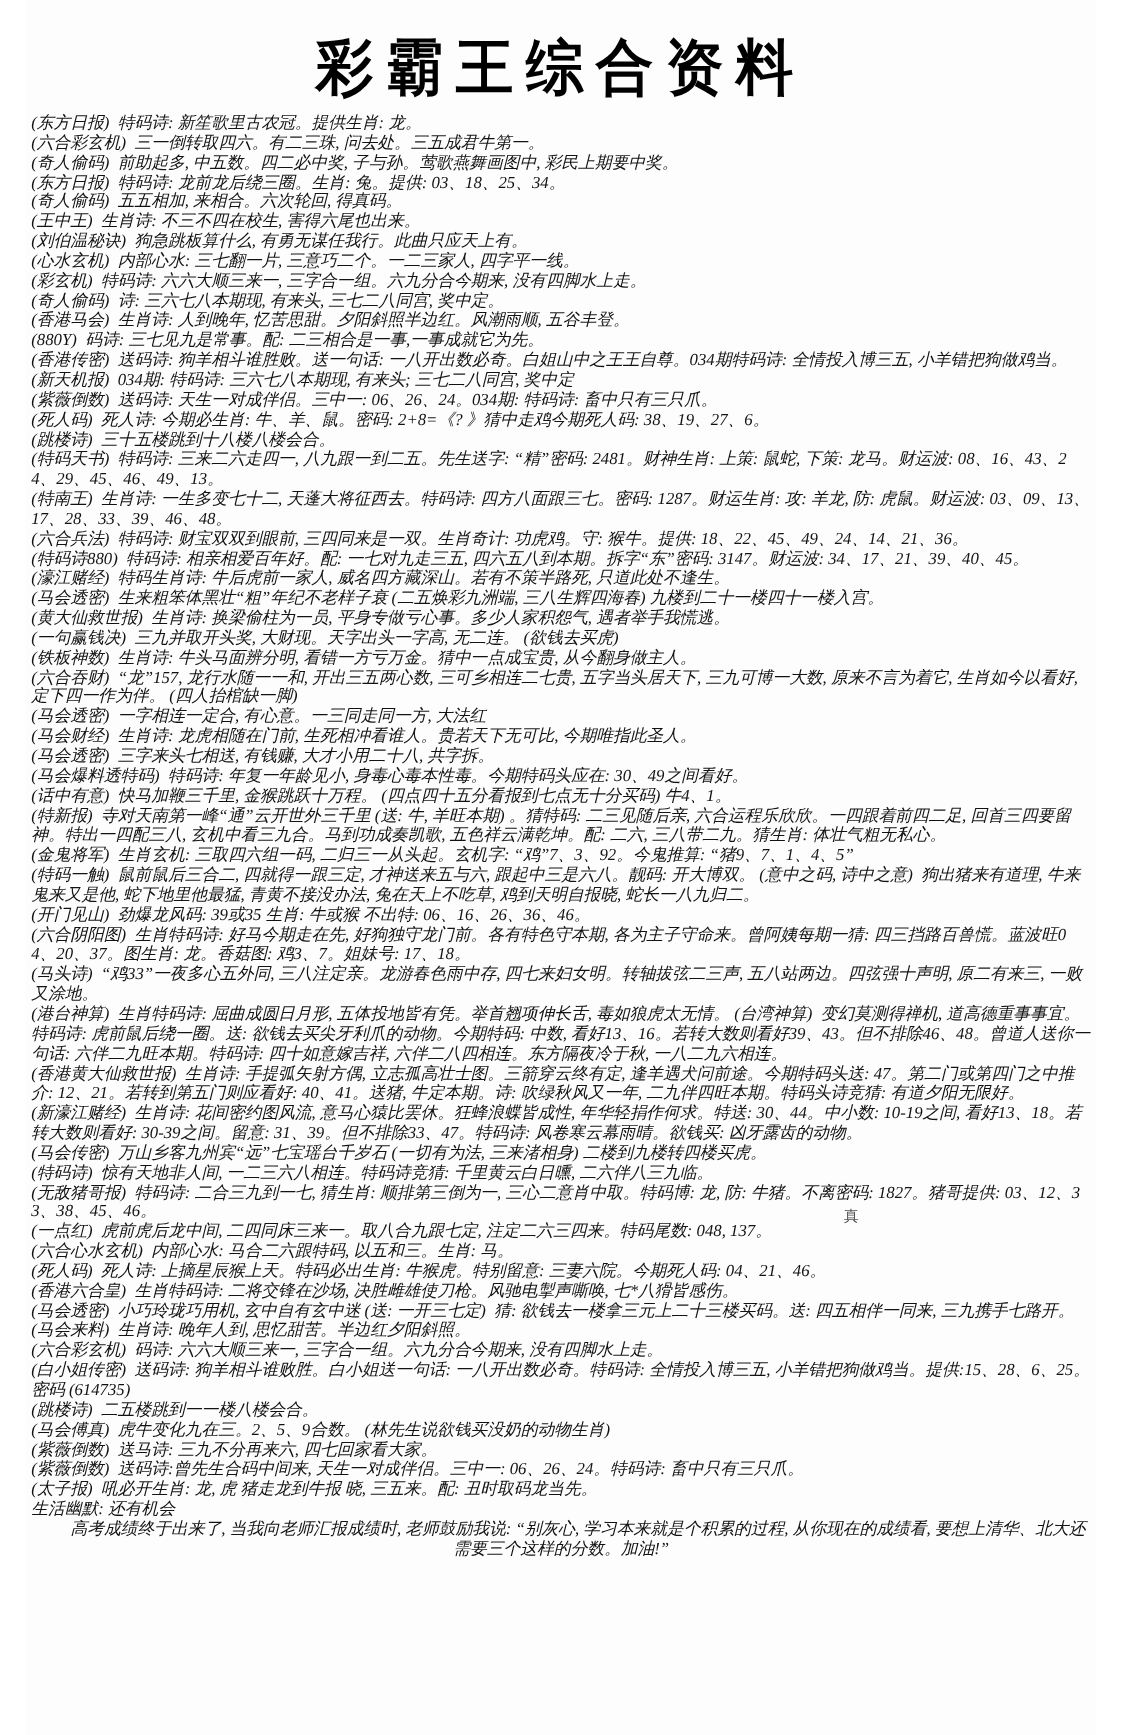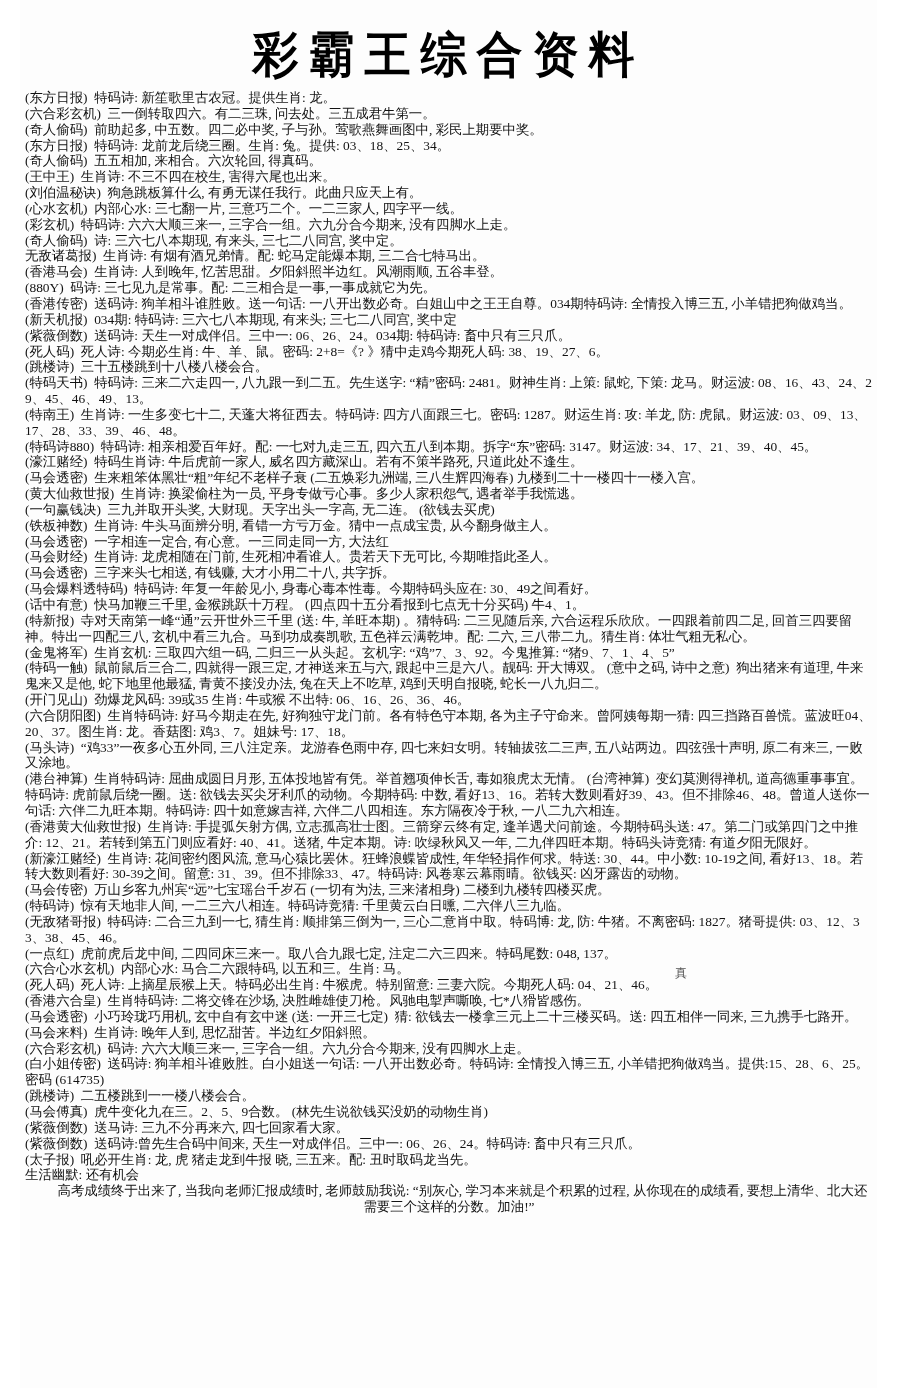--- a/index.html
+++ b/index.html
@@ -21,20 +21,21 @@
     font-size:46px;
     line-height:50px;
     font-weight:bold;
     letter-spacing:10px;
     color:#000;
     font-family:"Liberation Serif","DejaVu Serif",serif;
     transform:scaleY(1.05);
   }
   .content{
     padding:0 4px 0 5px;
+    font-style:italic;
   }
   .line{
     margin:0;
     white-space:pre-wrap;
     word-break:break-all;
     text-align:left;
   }
   .line.indent{ text-indent:2em;text-align:center; }
   .stray{
     position:absolute;
@@ -53,36 +54,37 @@
       <p class="line">(东方日报)  特码诗: 新笙歌里古农冠。提供生肖: 龙。</p>
       <p class="line">(六合彩玄机)  三一倒转取四六。有二三珠, 问去处。三五成君牛第一。</p>
       <p class="line">(奇人偷码)  前助起多, 中五数。四二必中奖, 子与孙。莺歌燕舞画图中, 彩民上期要中奖。</p>
       <p class="line">(东方日报)  特码诗: 龙前龙后绕三圈。生肖: 兔。提供: 03、18、25、34。</p>
       <p class="line">(奇人偷码)  五五相加, 来相合。六次轮回, 得真码。</p>
       <p class="line">(王中王)  生肖诗: 不三不四在校生, 害得六尾也出来。</p>
       <p class="line">(刘伯温秘诀)  狗急跳板算什么, 有勇无谋任我行。此曲只应天上有。</p>
       <p class="line">(心水玄机)  内部心水: 三七翻一片, 三意巧二个。一二三家人, 四字平一线。</p>
       <p class="line">(彩玄机)  特码诗: 六六大顺三来一, 三字合一组。六九分合今期来, 没有四脚水上走。</p>
       <p class="line">(奇人偷码)  诗: 三六七八本期现, 有来头, 三七二八同宫, 奖中定。</p>
-      <p class="line">无敌诸葛报)  生肖诗: 有烟有酒兄弟情。配: 蛇马定能爆本期, 三二合七特马出。</p>
       <p class="line">(香港马会)  生肖诗: 人到晚年, 忆苦思甜。夕阳斜照半边红。风潮雨顺, 五谷丰登。</p>
       <p class="line">(880Y)  码诗: 三七见九是常事。配: 二三相合是一事,一事成就它为先。</p>
       <p class="line">(香港传密)  送码诗: 狗羊相斗谁胜败。送一句话: 一八开出数必奇。白姐山中之王王自尊。034期特码诗: 全情投入博三五, 小羊错把狗做鸡当。</p>
       <p class="line">(新天机报)  034期: 特码诗: 三六七八本期现, 有来头; 三七二八同宫, 奖中定</p>
       <p class="line">(紫薇倒数)  送码诗: 天生一对成伴侣。三中一: 06、26、24。034期: 特码诗: 畜中只有三只爪。</p>
       <p class="line">(死人码)  死人诗: 今期必生肖: 牛、羊、鼠。密码: 2+8=《? 》猜中走鸡今期死人码: 38、19、27、6。</p>
       <p class="line">(跳楼诗)  三十五楼跳到十八楼八楼会合。</p>
       <p class="line">(特码天书)  特码诗: 三来二六走四一, 八九跟一到二五。先生送字: “精”密码: 2481。财神生肖: 上策: 鼠蛇, 下策: 龙马。财运波: 08、16、43、24、29、45、46、49、13。</p>
       <p class="line">(特南王)  生肖诗: 一生多变七十二, 天蓬大将征西去。特码诗: 四方八面跟三七。密码: 1287。财运生肖: 攻: 羊龙, 防: 虎鼠。财运波: 03、09、13、17、28、33、39、46、48。</p>
+      <p class="line">(六合兵法)  特码诗: 财宝双双到眼前, 三四同来是一双。生肖奇计: 功虎鸡。守: 猴牛。提供: 18、22、45、49、24、14、21、36。</p>
       <p class="line">(特码诗880)  特码诗: 相亲相爱百年好。配: 一七对九走三五, 四六五八到本期。拆字“东”密码: 3147。财运波: 34、17、21、39、40、45。</p>
       <p class="line">(濠江赌经)  特码生肖诗: 牛后虎前一家人, 威名四方藏深山。若有不策半路死, 只道此处不逢生。</p>
       <p class="line">(马会透密)  生来粗笨体黑壮“粗”年纪不老样子衰 (二五焕彩九洲端, 三八生辉四海春) 九楼到二十一楼四十一楼入宫。</p>
       <p class="line">(黄大仙救世报)  生肖诗: 换梁偷柱为一员, 平身专做亏心事。多少人家积怨气, 遇者举手我慌逃。</p>
       <p class="line">(一句赢钱决)  三九并取开头奖, 大财现。天字出头一字高, 无二连。 (欲钱去买虎)</p>
       <p class="line">(铁板神数)  生肖诗: 牛头马面辨分明, 看错一方亏万金。猜中一点成宝贵, 从今翻身做主人。</p>
+      <p class="line">(六合吞财)  “龙”157, 龙行水随一一和, 开出三五两心数, 三可乡相连二七贵, 五字当头居天下, 三九可博一大数, 原来不言为着它, 生肖如今以看好, 定下四一作为伴。 (四人抬棺缺一脚)</p>
       <p class="line">(马会透密)  一字相连一定合, 有心意。一三同走同一方, 大法红</p>
       <p class="line">(马会财经)  生肖诗: 龙虎相随在门前, 生死相冲看谁人。贵若天下无可比, 今期唯指此圣人。</p>
       <p class="line">(马会透密)  三字来头七相送, 有钱赚, 大才小用二十八, 共字拆。</p>
       <p class="line">(马会爆料透特码)  特码诗: 年复一年龄见小, 身毒心毒本性毒。今期特码头应在: 30、49之间看好。</p>
       <p class="line">(话中有意)  快马加鞭三千里, 金猴跳跃十万程。 (四点四十五分看报到七点无十分买码) 牛4、1。</p>
       <p class="line">(特新报)  寺对天南第一峰“通”云开世外三千里 (送: 牛, 羊旺本期) 。猜特码: 二三见随后亲, 六合运程乐欣欣。一四跟着前四二足, 回首三四要留神。特出一四配三八, 玄机中看三九合。马到功成奏凯歌, 五色祥云满乾坤。配: 二六, 三八带二九。猜生肖: 体壮气粗无私心。</p>
       <p class="line">(金鬼将军)  生肖玄机: 三取四六组一码, 二归三一从头起。玄机字: “鸡”7、3、92。今鬼推算: “猪9、7、1、4、5”</p>
       <p class="line">(特码一触)  鼠前鼠后三合二, 四就得一跟三定, 才神送来五与六, 跟起中三是六八。靓码: 开大博双。 (意中之码, 诗中之意)  狗出猪来有道理, 牛来鬼来又是他, 蛇下地里他最猛, 青黄不接没办法, 兔在天上不吃草, 鸡到天明自报晓, 蛇长一八九归二。</p>
       <p class="line">(开门见山)  劲爆龙风码: 39或35 生肖: 牛或猴 不出特: 06、16、26、36、46。</p>
       <p class="line">(六合阴阳图)  生肖特码诗: 好马今期走在先, 好狗独守龙门前。各有特色守本期, 各为主子守命来。曾阿姨每期一猜: 四三挡路百兽慌。蓝波旺04、20、37。图生肖: 龙。香菇图: 鸡3、7。姐妹号: 17、18。</p>

